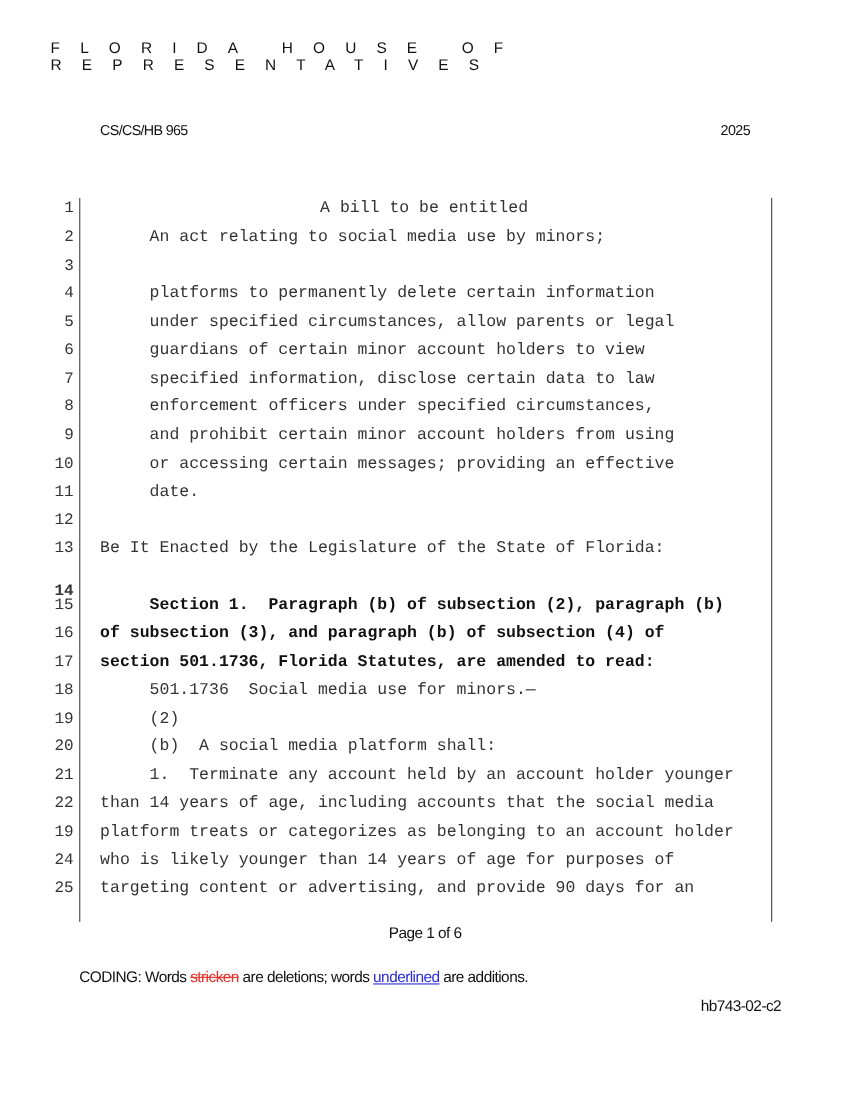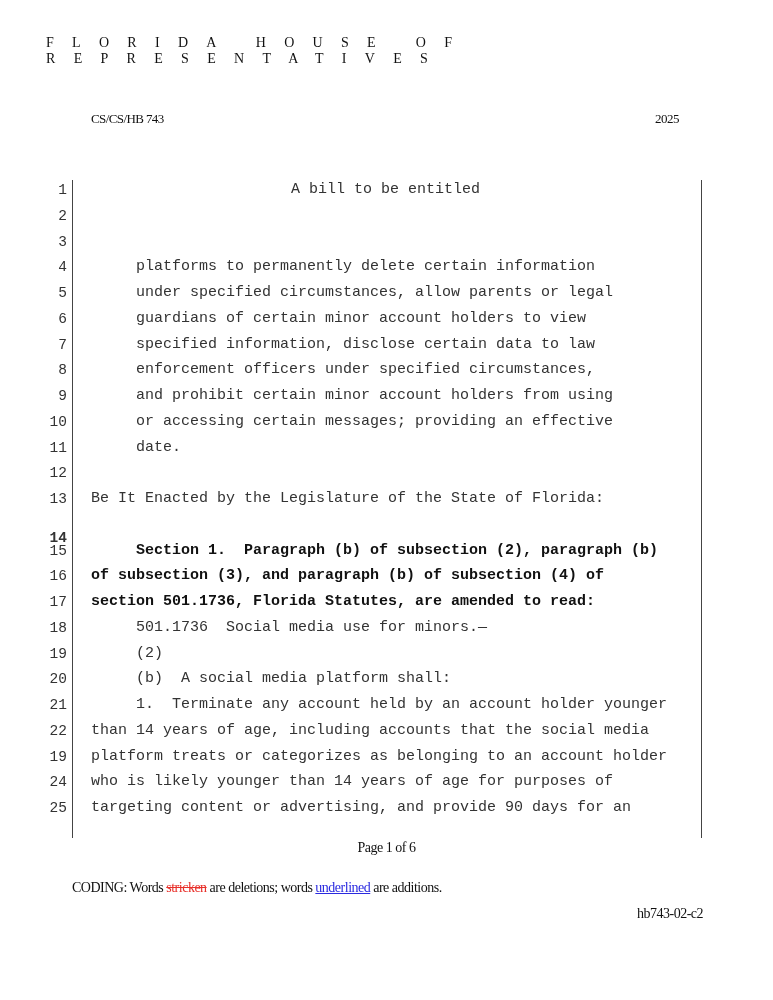--- a/index.html
+++ b/index.html
@@ -1,17 +1,17 @@
 <!DOCTYPE html>
 <html><head>
   <meta charset="utf-8">
   <style>
     html, body { margin: 0; padding: 0; background: #ffffff; }
     body { width: 773px; height: 1000px; position: relative; overflow: hidden; color: #111; }
-    .sans { font-family: Liberation Serif, serif; }
+    .sans { font-family: Liberation Sans, sans-serif; }
     .mono { font-family: "Liberation Mono", monospace; }
 
     .chamber {
       position: absolute; top: 35px; left: 0; width: 773px;
       font-size: 14px; letter-spacing: 18.3px; text-align: left;
       padding-left: 46px; box-sizing: border-box; color: #111;
     }
     .bill-id { position: absolute; top: 111px; left: 91px; font-size: 13px; letter-spacing: -0.6px; }
     .year { position: absolute; top: 111px; left: 655px; font-size: 13px; letter-spacing: -0.5px; }
 
@@ -29,29 +29,29 @@
     .page-num { position: absolute; top: 840px; left: 0; width: 773px; text-align: center; font-size: 14px; letter-spacing: -0.5px; }
     .coding { position: absolute; top: 880px; left: 72px; font-size: 14px; letter-spacing: -0.5px; }
     .strike { color: #e8302a; text-decoration: line-through; }
     .under { color: #2a2ae0; text-decoration: underline; }
     .doc-code { position: absolute; top: 906px; left: 637px; font-size: 14px; letter-spacing: -0.5px; }
   </style>
 </head>
 <body>
 
 <div class="chamber sans">FLORIDA HOUSE OF REPRESENTATIVES</div>
-<div class="bill-id sans">CS/CS/HB 743</div>
+<div class="bill-id sans">CS/CS/HB 965</div>
 <div class="year sans">2025</div>
 
 <div class="border-left"></div>
 <div class="border-right"></div>
 
 <div class="lines mono" id="lines">
     <div class="line" style="top: 0px;"><span class="ln">1</span><span class="txt center">A bill to be entitled</span></div>
-    <div class="line" style="top: 25.75px;"><span class="ln">2</span></div>
+    <div class="line" style="top: 25.75px;"><span class="ln">2</span><span class="txt indent">An act relating to social media use by minors;</span></div>
     <div class="line" style="top: 51.5px;"><span class="ln">3</span></div>
     <div class="line" style="top: 77.25px;"><span class="ln">4</span><span class="txt indent">platforms to permanently delete certain information</span></div>
     <div class="line" style="top: 103px;"><span class="ln">5</span><span class="txt indent">under specified circumstances, allow parents or legal</span></div>
     <div class="line" style="top: 128.75px;"><span class="ln">6</span><span class="txt indent">guardians of certain minor account holders to view</span></div>
     <div class="line" style="top: 154.5px;"><span class="ln">7</span><span class="txt indent">specified information, disclose certain data to law</span></div>
     <div class="line" style="top: 180.25px;"><span class="ln">8</span><span class="txt indent">enforcement officers under specified circumstances,</span></div>
     <div class="line" style="top: 206px;"><span class="ln">9</span><span class="txt indent">and prohibit certain minor account holders from using</span></div>
     <div class="line" style="top: 231.75px;"><span class="ln">10</span><span class="txt indent">or accessing certain messages; providing an effective</span></div>
     <div class="line" style="top: 257.5px;"><span class="ln">11</span><span class="txt indent">date.</span></div>
     <div class="line" style="top: 283.25px;"><span class="ln">12</span><span class="txt plain"></span></div>

